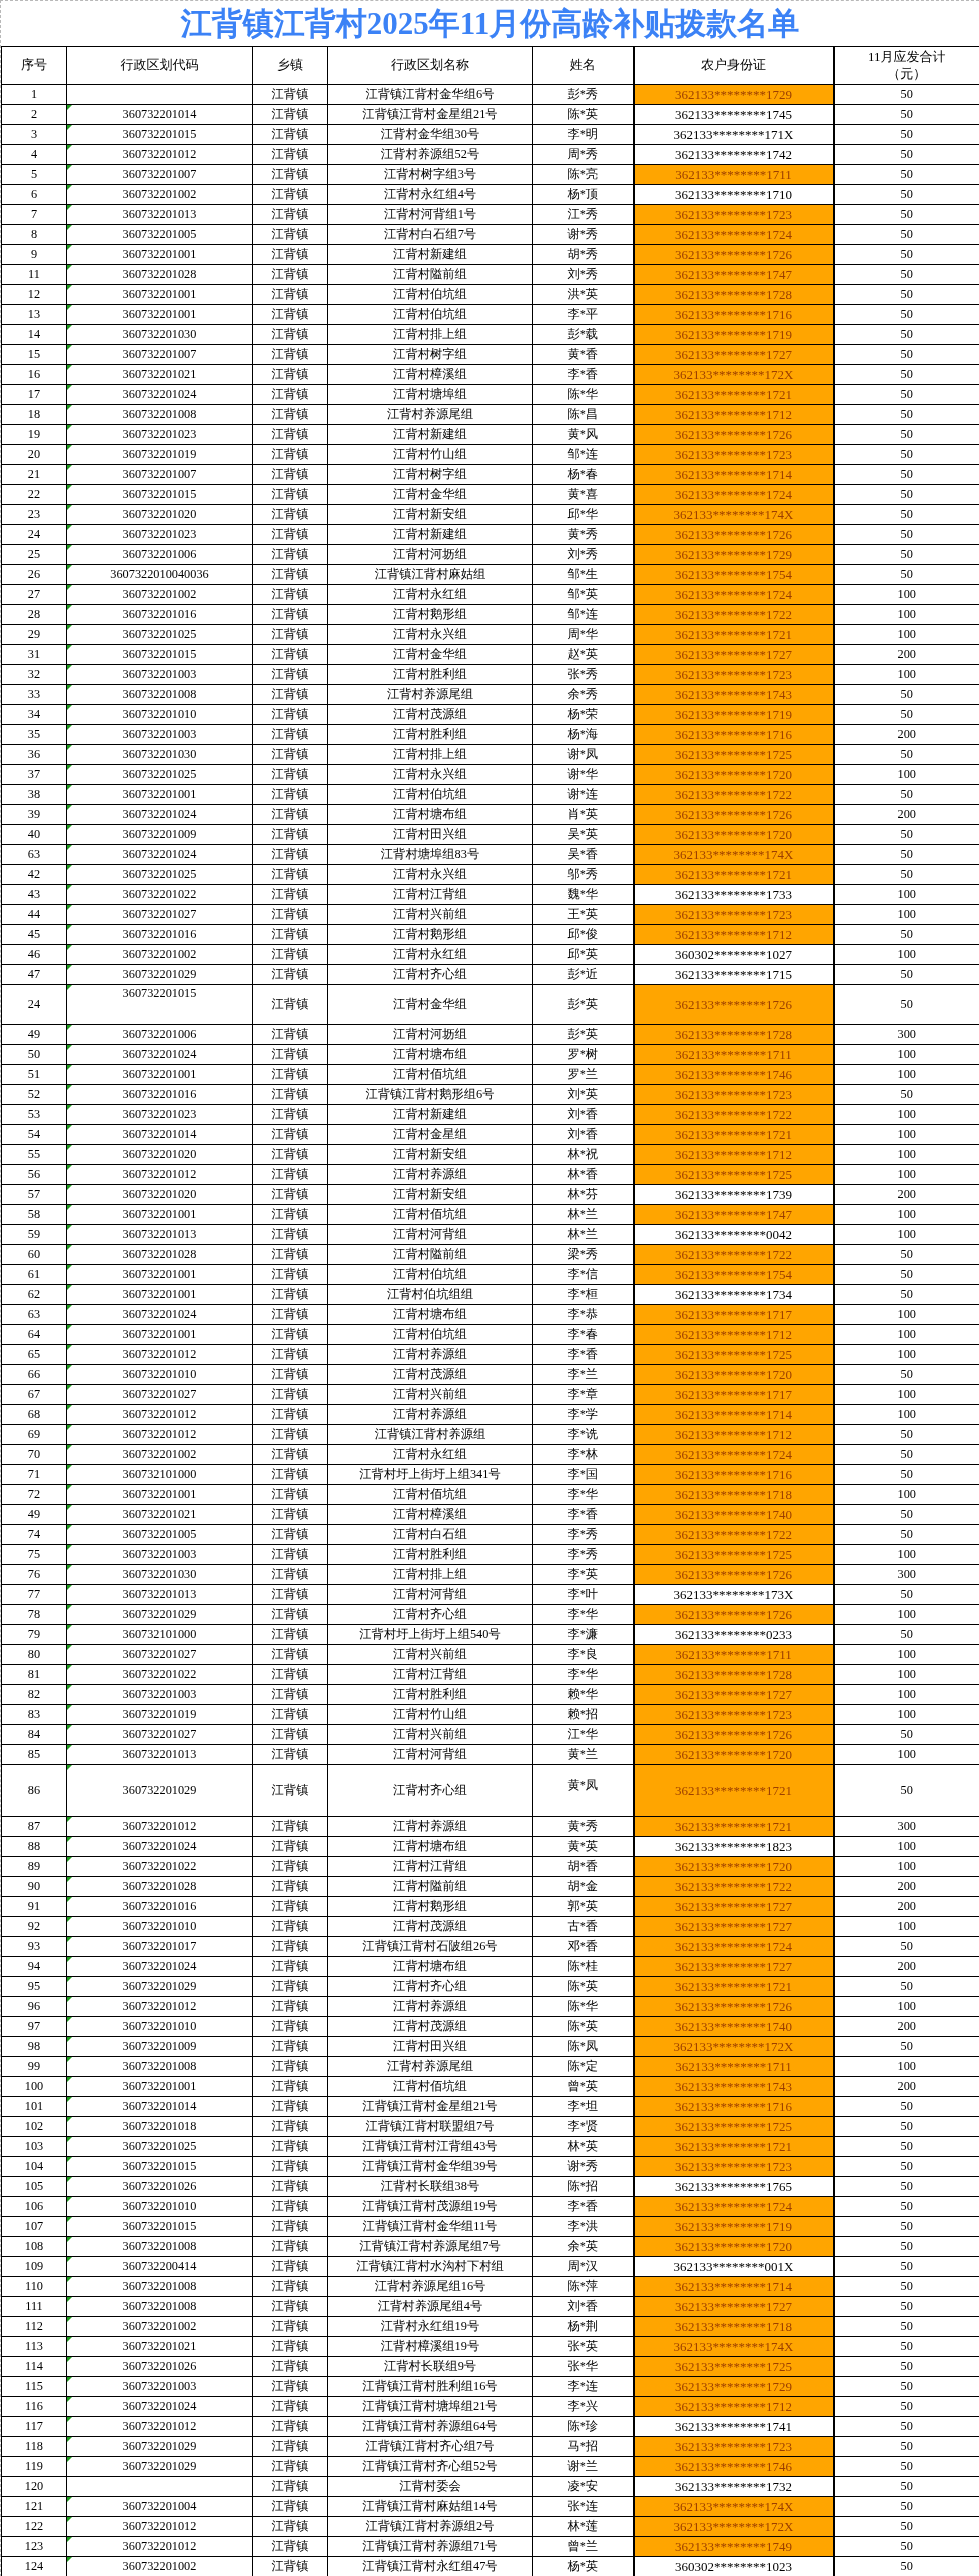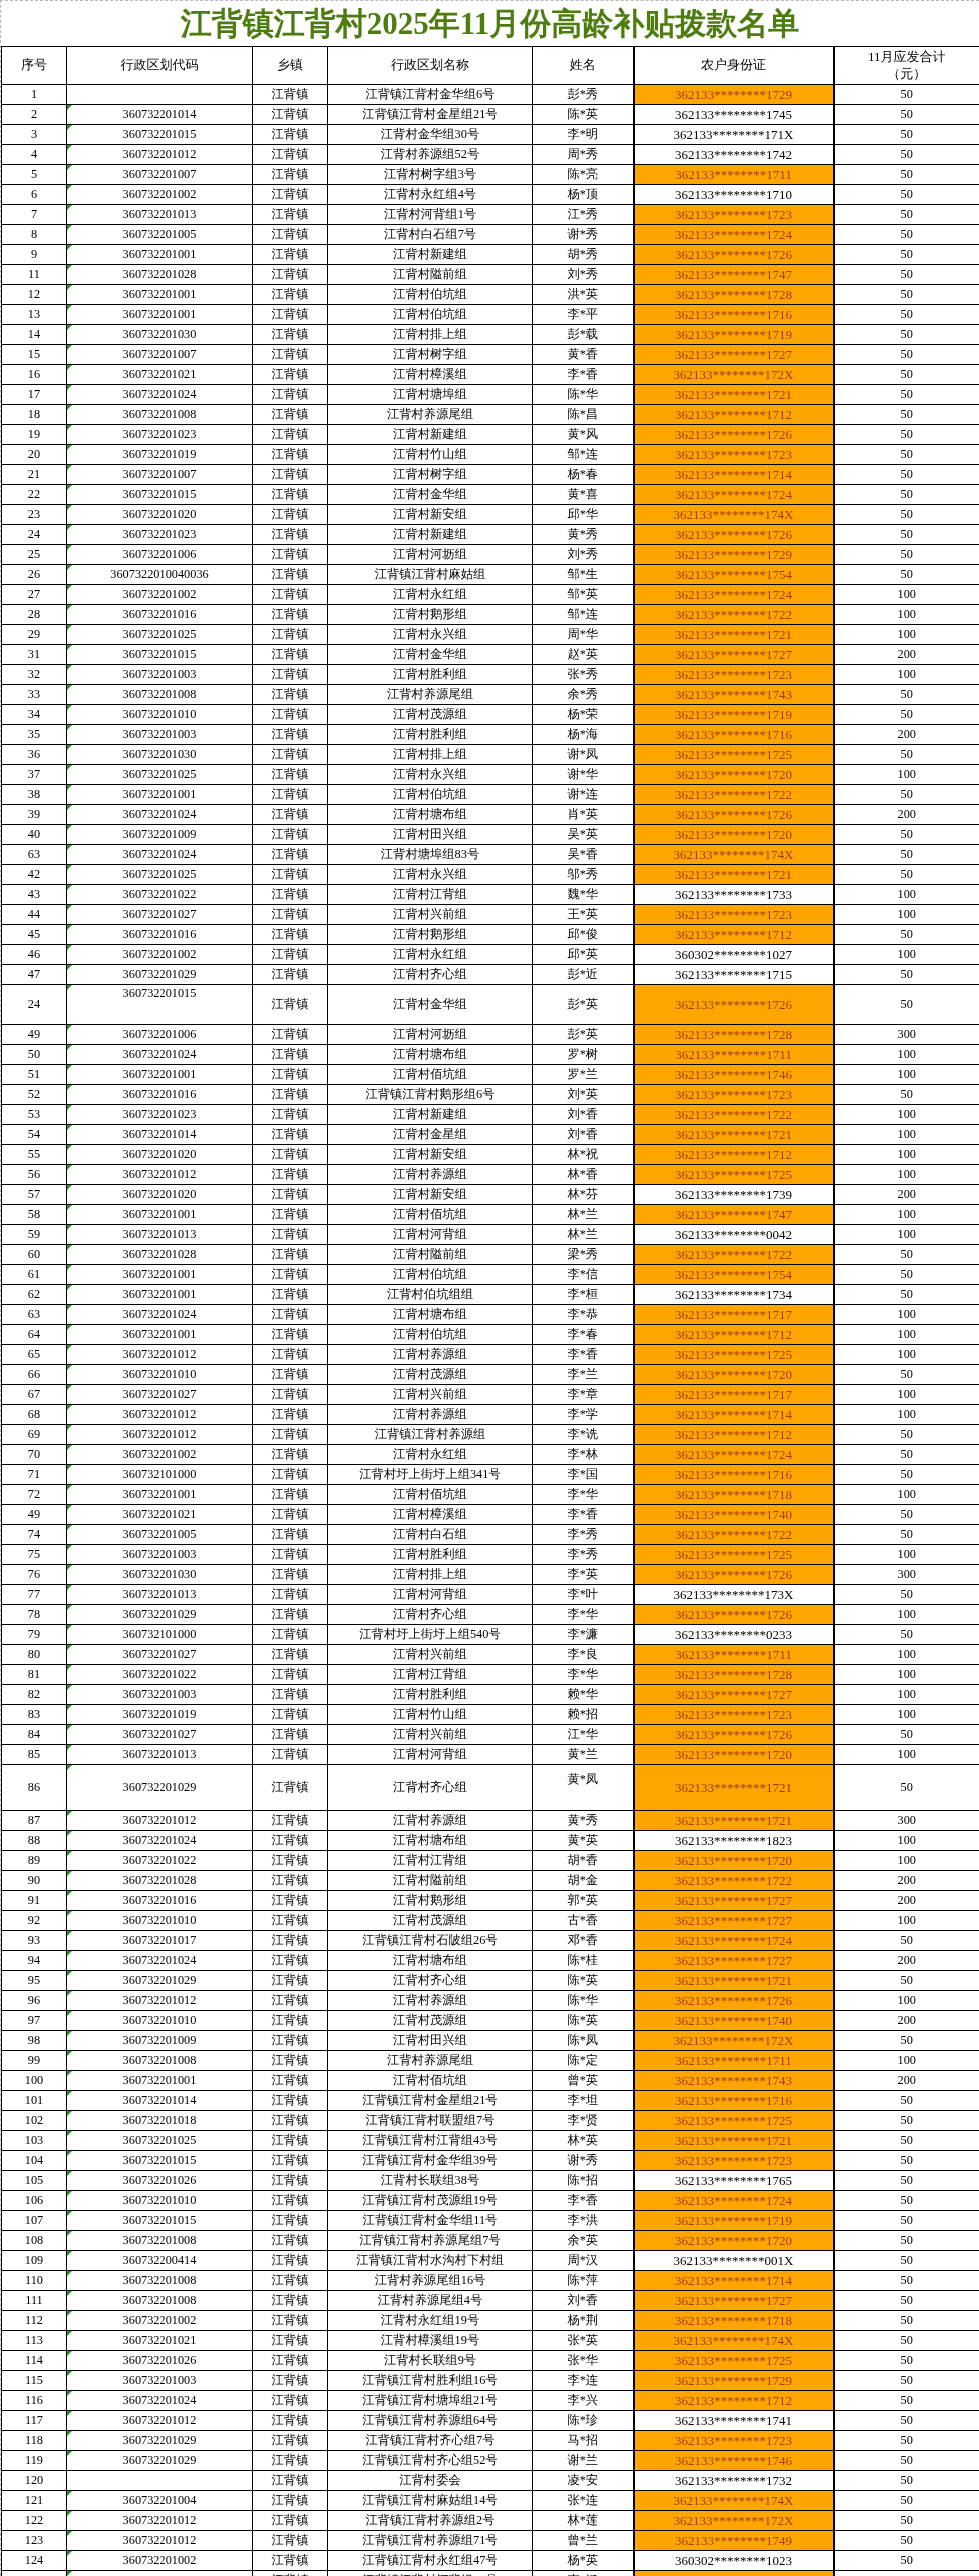--- a/index.html
+++ b/index.html
@@ -7,21 +7,21 @@
     width:979px;
     box-sizing:border-box;
     font-family:"Liberation Serif","DejaVu Serif",serif;
     border-top:1px dashed #b8b8b8;
     border-left:1px dashed #b8b8b8;
     background:#fff;
   }
   .title{
     height:45px;
     display:flex;align-items:center;justify-content:center;
-    font-size:31px;font-weight:bold;color:#4d7c0f;
+    font-size:31px;font-weight:bold;color:#3b82f6;
     letter-spacing:0px;white-space:nowrap;overflow:hidden;
   }
   table.grid{
     border-collapse:collapse;
     table-layout:fixed;
     width:978px;
     border:1px solid #000;
   }
   .grid th,.grid td{
     border:1px solid #000;
@@ -50,21 +50,21 @@
   td.c-id{font-size:13px;}
   td.c-id.hl{background:var(--hl,#FFA500);color:var(--hlt,#9C3F00);}
   td.c-code{position:relative;}
   td.c-code.flagged::before{
     content:"";position:absolute;top:0;left:0;width:0;height:0;
     border-top:5px solid var(--flag,#1E9B1E);
     border-right:5px solid transparent;
   }
   tr.tall td{height:37px;}
   tr.code-top td.c-code{vertical-align:top;padding-top:2px;}
-  tr.name-top td.c-name{vertical-align:top;padding-top:8px;}
+  tr.name-top td.c-name{vertical-align:top;padding-top:14px;}
 </style>
 </head>
 <body>
 
 <div class="page">
   <div class="title">江背镇江背村2025年11月份高龄补贴拨款名单</div>
   <table class="grid">
     <colgroup>
       <col class="c1">
         <col class="c2">

